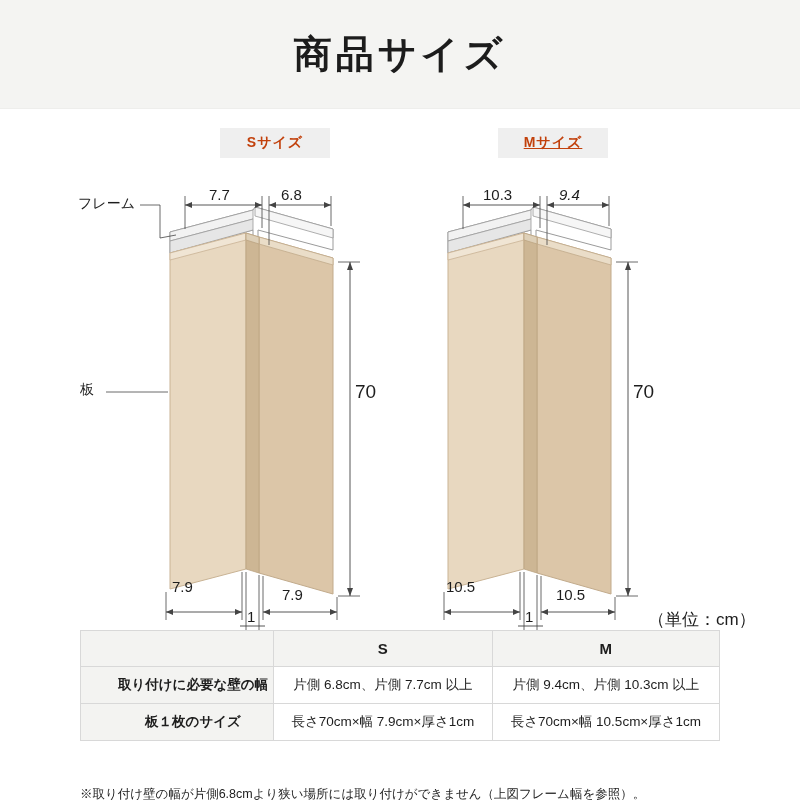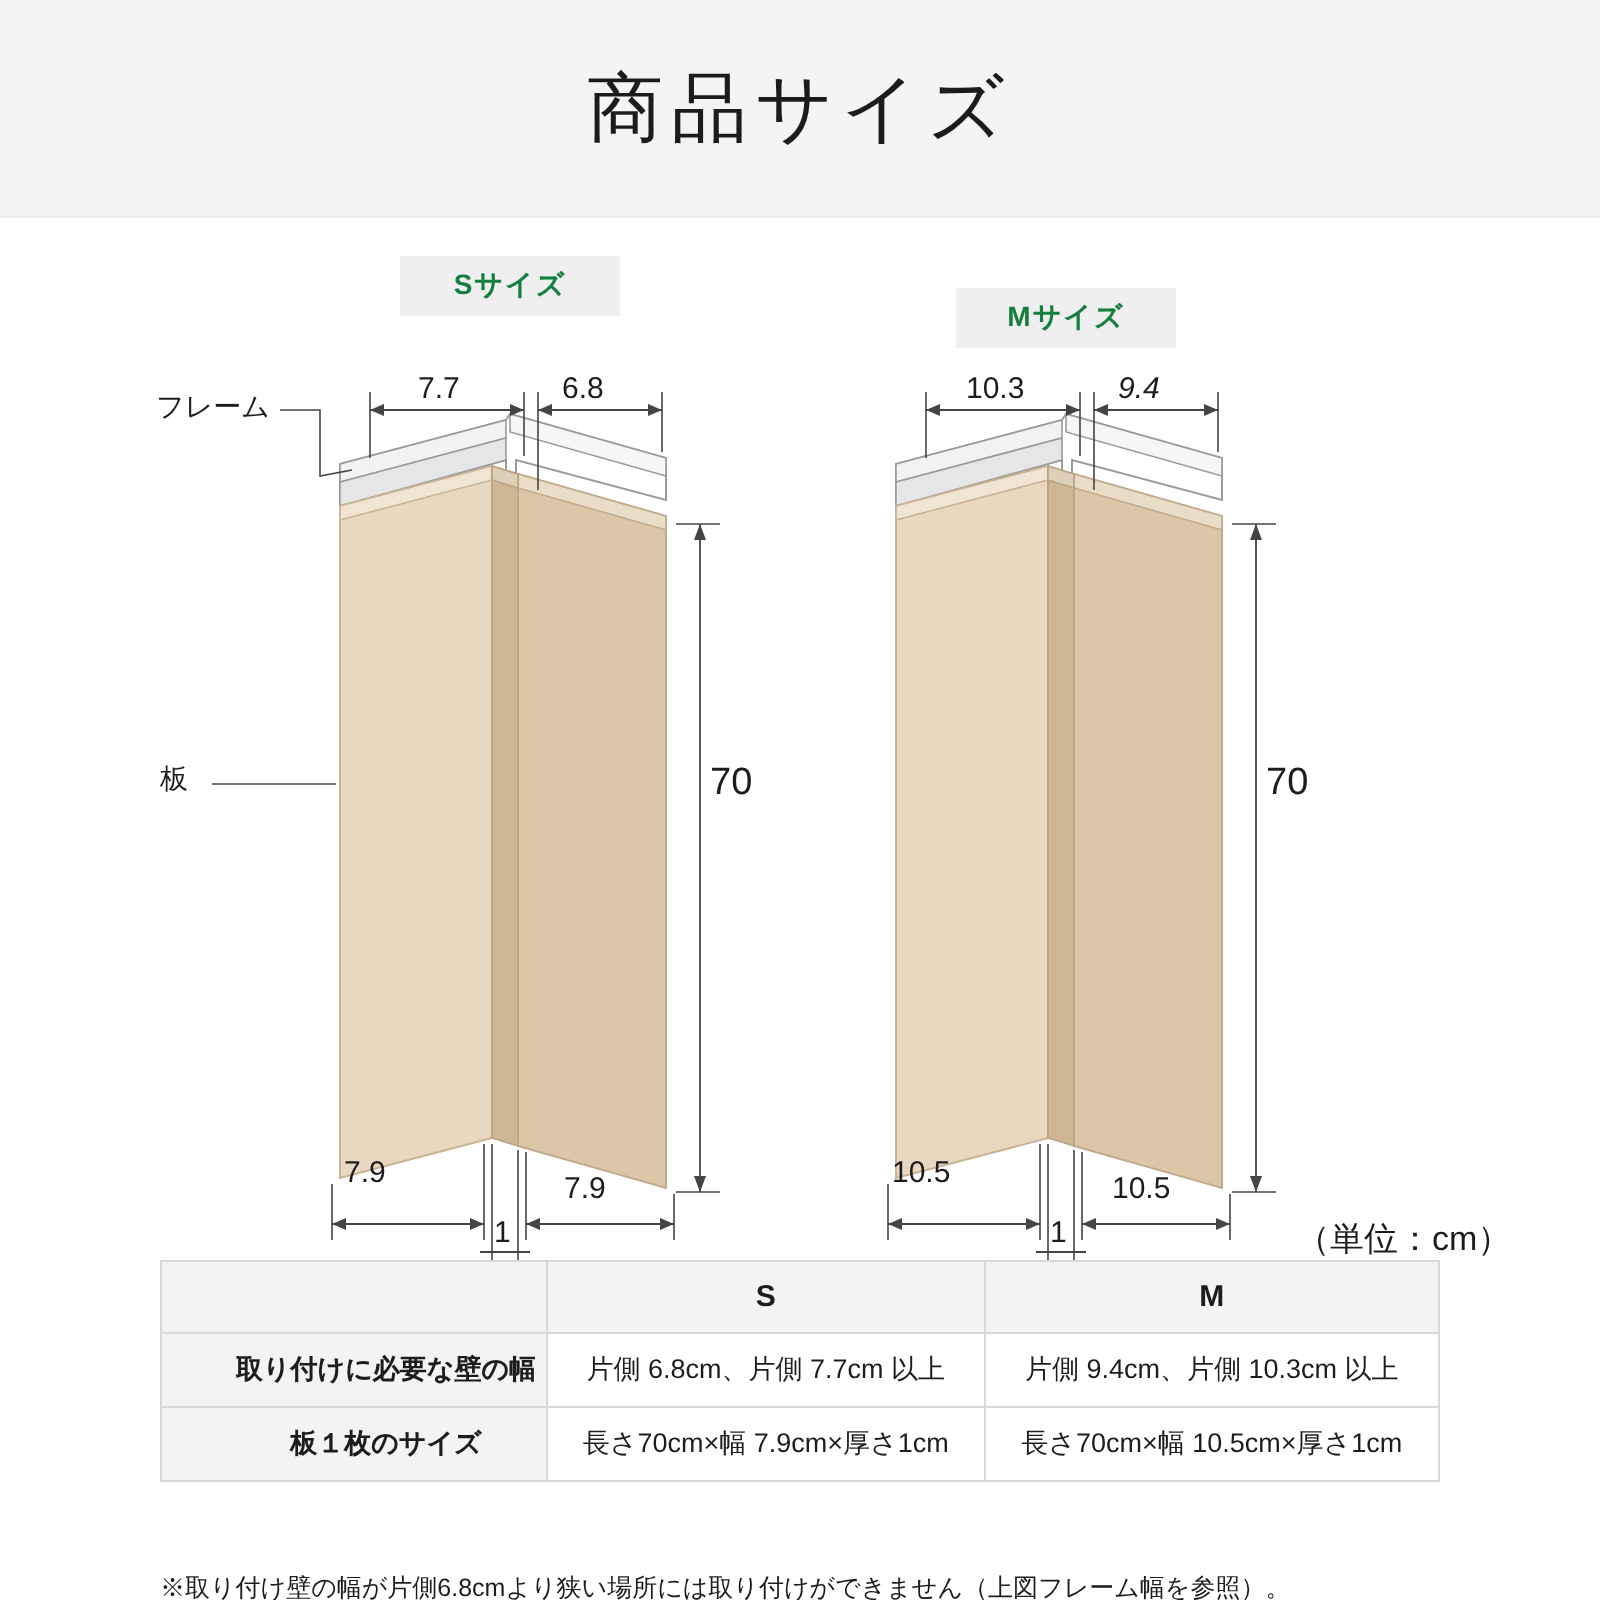--- a/index.html
+++ b/index.html
@@ -25,38 +25,39 @@
   .header {
     height: 108px;
     background: #f4f4f2;
     display: flex;
     align-items: center;
     justify-content: center;
     border-bottom: 1px solid #eeeeec;
   }
   .header-title {
     font-size: 38px;
-    font-weight: normal;
+    font-weight: bold;
     letter-spacing: 4px;
     color: #1c1c1c;
   }
   
   .size-tag {
     position: absolute;
     background: #efefef;
     font-size: 14px;
     font-weight: bold;
-    color: #15803d;
+    color: #c2410c;
     padding: 6px 0;
     text-align: center;
     width: 110px;
     letter-spacing: 1px;
+    margin-left: 20px;
   }
   #tag-s { left: 200px; top: 128px; }
-  #tag-m { left: 478px; top: 144px; }
+  #tag-m { left: 478px; top: 128px; text-decoration: underline; }
   .dim-text {
     position: absolute;
     font-size: 15px;
     color: #1d1d1d;
     white-space: nowrap;
   }
   .dim-text.big {
     font-size: 19px;
   }
   .lead-text {

